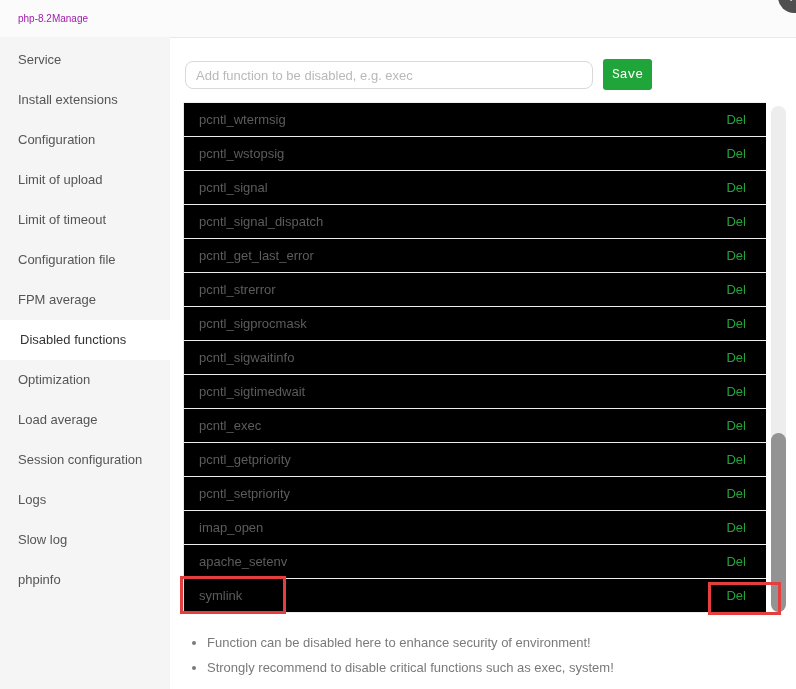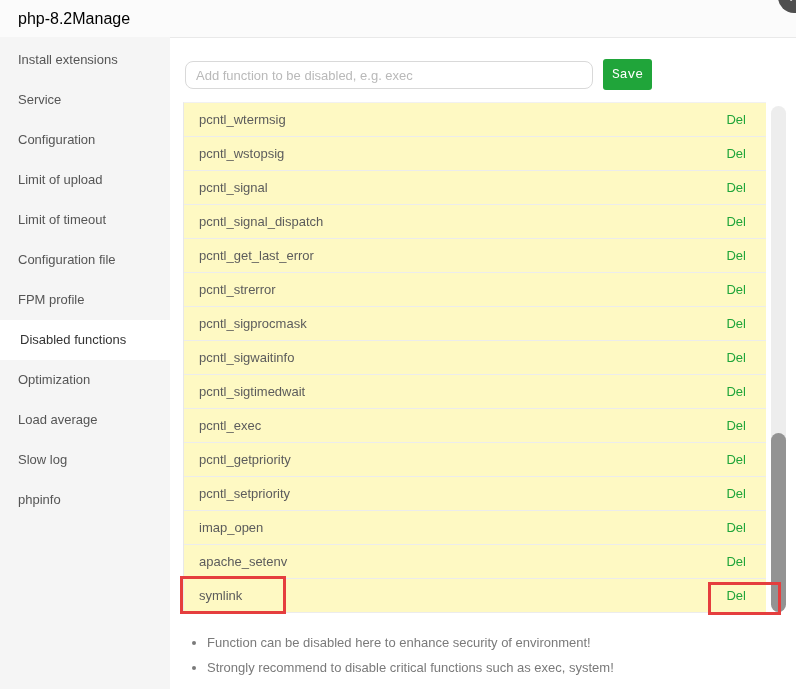--- a/index.html
+++ b/index.html
@@ -12,21 +12,21 @@
   .app {
     position:relative; width:796px; height:689px;
     background:#fff; overflow:hidden;
   }
   .header {
     position:absolute; top:0; left:0; right:0; height:37px;
     background:#fbfbfb; border-bottom:1px solid #e9e9e9;
   }
   .title {
     position:absolute; left:18px; top:0; line-height:37px;
-    font-size:16px; color:#000000;
+    font-size:10px; color:#a21caf;
   }
   .close-btn {
     position:absolute; top:-19px; right:-14px; width:32px; height:32px;
     border-radius:50%; background:#4f4f4f; color:#fff;
     display:flex; align-items:center; justify-content:center;
     font-size:13px; z-index:20; cursor:pointer;
   }
   .sidebar {
     position:absolute; top:37px; left:0; bottom:0; width:170px;
     background:var(--sidebar-bg); padding-top:3px;
@@ -50,21 +50,21 @@
     color:#fff; font-size:13px; cursor:pointer;
     font-family:Liberation Mono, monospace;
   }
   .func-list {
     position:absolute; left:13px; top:65px; width:582px;
     border-left:1px solid #e8e8e8; border-top:1px solid #f1f1f1;
   }
   .func-row {
     height:33px; border-bottom:1px solid #ececec;
     display:flex; align-items:center; padding:0 20px 0 15px;
-    background:#fef9c3;
+    background:#000000;
   }
   .func-name { font-size:13px; color:#5c5c5c; }
   .del-link {
     margin-left:auto; font-size:13px; color:var(--green);
     cursor:pointer; text-decoration:none;text-align:right;
   }
   .scroll-track {
     position:absolute; left:601px; top:69px; width:15px; height:506px;
     background:#ededed; border-radius:8px;
   }
@@ -92,30 +92,32 @@
 
   <div class="header">
     <span class="title">php-8.2Manage</span>
   </div>
 
   <div class="close-btn">
     <span>✕</span>
   </div>
 
   <div class="sidebar" id="sidebar">
+      <div class="side-item">Service</div>
       <div class="side-item">Install extensions</div>
-      <div class="side-item">Service</div>
       <div class="side-item">Configuration</div>
       <div class="side-item">Limit of upload</div>
       <div class="side-item">Limit of timeout</div>
       <div class="side-item">Configuration file</div>
-      <div class="side-item">FPM profile</div>
+      <div class="side-item">FPM average</div>
       <div class="side-item active">Disabled functions</div>
       <div class="side-item">Optimization</div>
       <div class="side-item">Load average</div>
+      <div class="side-item">Session configuration</div>
+      <div class="side-item">Logs</div>
       <div class="side-item">Slow log</div>
       <div class="side-item">phpinfo</div>
     </div>
 
   <div class="main">
     <input class="func-input" type="text" placeholder="Add function to be disabled, e.g. exec" style="">
     <button class="save-btn">Save</button>
 
     <div class="func-list" id="func-list">
         <div class="func-row">

